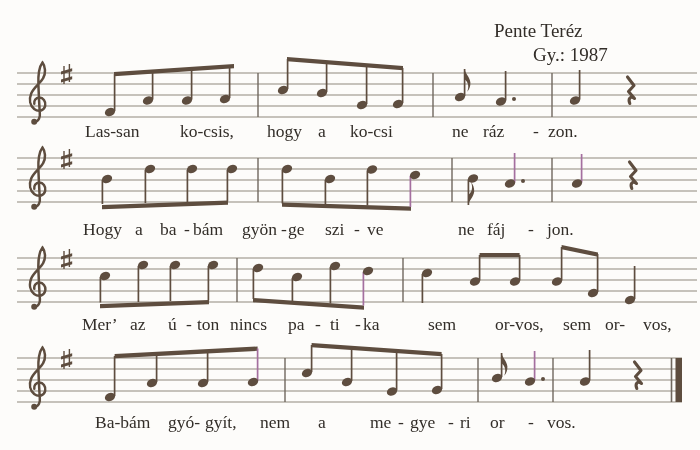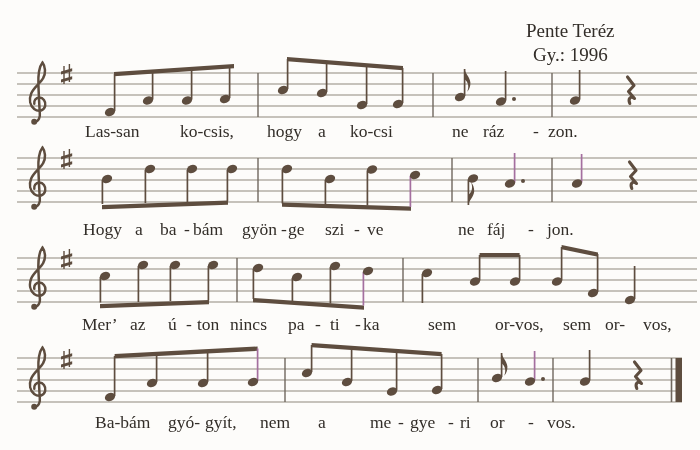--- a/index.html
+++ b/index.html
@@ -1,30 +1,30 @@
 <!DOCTYPE html>
 <html><head>
 <meta charset="utf-8">
 <style>
   html,body{margin:0;padding:0;}
   body{width:700px;height:450px;background:#fdfcfa;position:relative;overflow:hidden;
        font-family:"Liberation Serif", serif;}
   .page{position:absolute;inset:0;}
   .attribution{position:absolute;color:#332e29;font-size:19px;line-height:1.15;white-space:nowrap;}
-  #collector{left:526px;top:20px;}
+  #collector{left:494px;top:20px;}
   #year{left:533px;top:44px;}
   svg{position:absolute;left:0;top:0;}
   text.lyric{font-family:"Liberation Serif", serif;font-size:17.5px;fill:#332e29;}
 </style>
 </head>
 <body>
 
 <div class="page">
   <div id="collector" class="attribution">Pente Teréz</div>
-  <div id="year" class="attribution">Gy.: 1996</div>
+  <div id="year" class="attribution">Gy.: 1987</div>
   <svg id="score" width="700" height="450" viewBox="0 0 700 450">
       <g>
         <line x1="17" y1="73" x2="697" y2="73" stroke="#8f877c" stroke-width="1.2"></line>
         <line x1="17" y1="84" x2="697" y2="84" stroke="#8f877c" stroke-width="1.2"></line>
         <line x1="17" y1="95" x2="697" y2="95" stroke="#8f877c" stroke-width="1.2"></line>
         <line x1="17" y1="106" x2="697" y2="106" stroke="#8f877c" stroke-width="1.2"></line>
         <line x1="17" y1="117" x2="697" y2="117" stroke="#8f877c" stroke-width="1.2"></line>
         <g transform="translate(28,73)">
           <path d="M 6.5,49 C 11,48.5 12.3,44 11.8,40 C 11.2,31 10.8,22 10.4,12 C 10,2 11,-6 14.5,-10.5 C 17.6,-6.5 17.8,0.5 15.2,5 C 12.2,10.5 5.8,14.5 3.2,20.5 C 0.8,26.5 2,32.5 6.2,36 C 10.8,39.5 16.2,37.5 17.2,32.8 C 18.1,28.2 15,24.5 11.2,24.6 C 7.8,24.7 5.8,27.5 6.3,30.8" fill="none" stroke="#5e4d3f" stroke-width="2.5" stroke-linecap="round"></path>
           <circle cx="6.2" cy="48.8" r="3" fill="#5e4d3f"></circle>

